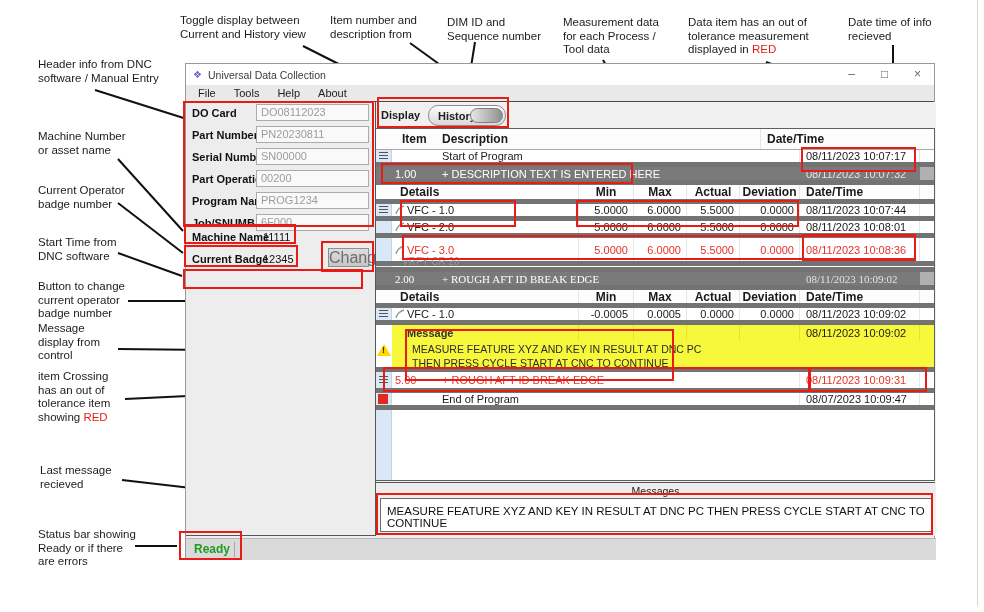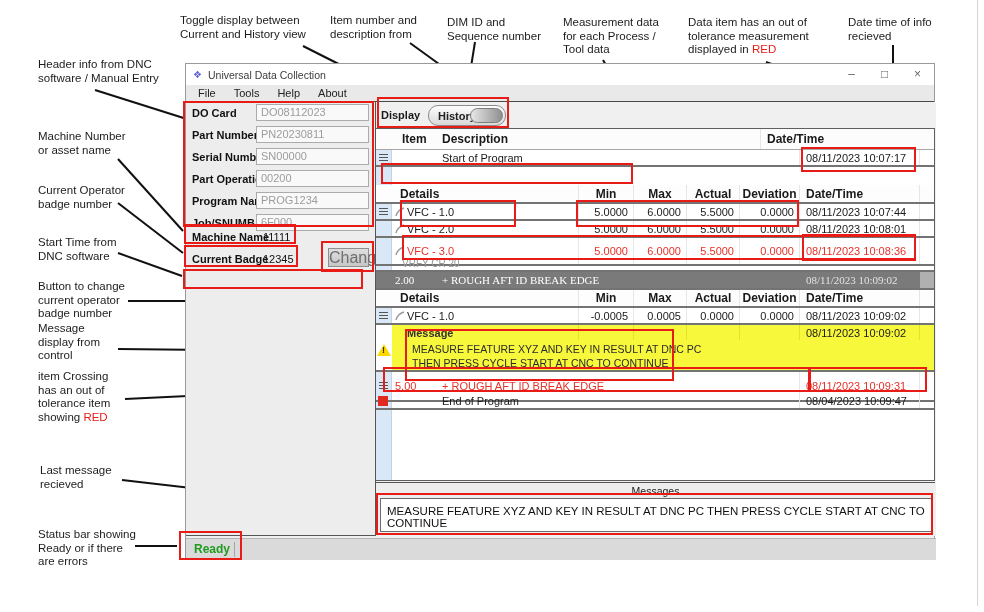--- a/index.html
+++ b/index.html
@@ -42,21 +42,21 @@
   .toggle{position:absolute;left:52px;top:3px;width:78px;height:21px;border:1px solid #8b8b8b;border-radius:10px;
           background:linear-gradient(#fdfdfd,#d9d9d9);box-sizing:border-box;}
   .togglelabel{position:absolute;left:9px;top:4px;font-size:11px;font-weight:bold;color:#222;}
   .toggleknob{position:absolute;right:2px;top:2px;width:33px;height:15px;border-radius:8px;
               border:1px solid #7d7d7d;background:linear-gradient(90deg,#e7e7e7,#8f8f8f);box-sizing:border-box;}
   
   .table{position:absolute;left:0;top:26px;width:559px;height:353px;background:#fff;
          border:1px solid #5f5f5f;border-left:none;box-sizing:border-box;overflow:hidden;}
   .gutterstrip{position:absolute;left:0;top:0;width:15px;height:353px;background:#d9e7f6;border-right:1px solid #c2d3e6;}
   .trow{position:absolute;left:0;width:559px;display:flex;align-items:center;box-sizing:border-box;
-        border-bottom:2px solid #737373;font-size:11px;color:#1a1a1a;}
+        border-bottom:5px solid #737373;font-size:11px;color:#1a1a1a;}
   .c-g{width:16px;align-self:stretch;position:relative;flex:none;}
   .c-p{width:15px;align-self:stretch;position:relative;flex:none;}
   .c-item{width:42px;padding-left:3px;box-sizing:border-box;flex:none;}
   .c-desc{flex:1;padding-left:8px;}
   .c-name{flex:1;}
   .c-num{width:55px;text-align:right;padding-right:5px;box-sizing:border-box;border-left:1px solid #e6e6e6;align-self:stretch;line-height:inherit;display:flex;align-items:center;justify-content:flex-end;flex:none;}
   .c-max,.c-act{width:53px;text-align:right;}
   .c-dev{width:60px;}
   .c-date{width:120px;padding-left:6px;box-sizing:border-box;border-left:1px solid #e6e6e6;align-self:stretch;display:flex;align-items:center;flex:none;}
   .c-x{width:15px;border-left:1px solid #e6e6e6;align-self:stretch;flex:none;}
@@ -259,20 +259,27 @@
           <div class="trow" style="top:21px;height:17px;">
             <span class="c-g">
                 <span class="hamb"></span>
               </span>
             <span class="c-item"></span>
             <span class="c-desc">Start of Program</span>
             <span class="c-date">08/11/2023 10:07:17</span>
             <span class="c-x"></span>
           </div>
 
+          <div class="trow grow" style="top:38px;height:18px;">
+            <span class="c-g"></span>
+            <span class="c-item">1.00</span>
+            <span class="c-desc">+ DESCRIPTION TEXT IS ENTERED HERE</span>
+            <span class="c-date">08/11/2023 10:07:32</span>
+            <span class="c-x"></span>
+          </div>
 
           <div class="trow dhead" style="top:56px;height:19px;">
             <span class="c-g"></span>
             <span class="c-desc" style="padding-left:8px;">Details</span>
             <span class="c-num">Min</span>
             <span class="c-num c-max">Max</span>
             <span class="c-num c-act">Actual</span>
             <span class="c-num c-dev">Deviation</span>
             <span class="c-date">Date/Time</span>
             <span class="c-x"></span>
@@ -386,37 +393,37 @@
             <span class="c-g" style="background:#fff;">
                 <span class="warntri"></span>
               </span>
             <span class="c-p" style="width:20px;"></span>
             <span class="msgbody" style="flex:1;padding-top:2px;">
               <span>MEASURE FEATURE XYZ AND KEY IN RESULT AT DNC PC</span><br>
               <span>THEN PRESS CYCLE START AT CNC TO CONTINUE</span>
             </span>
           </div>
 
-          <div class="trow redrow" style="top:243px;height:30px;">
+          <div class="trow redrow" style="top:243px;height:21px;">
             <span class="c-g">
                 <span class="hamb"></span>
               </span>
             <span class="c-item">5.00</span>
             <span class="c-desc">+ ROUGH AFT ID BREAK EDGE</span>
             <span class="c-date">08/11/2023 10:09:31</span>
             <span class="c-x"></span>
           </div>
 
           <div class="trow" style="top:264px;height:17px;">
             <span class="c-g">
                 <span class="stopsq"></span>
               </span>
             <span class="c-item"></span>
             <span class="c-desc">End of Program</span>
-            <span class="c-date">08/04/2023 10:09:47</span>
+            <span class="c-date">08/07/2023 10:09:47</span>
             <span class="c-x"></span>
           </div>
         </div>
 
         <div class="msgsbar">Messages</div>
         <div class="msgbox">MEASURE FEATURE XYZ AND KEY IN RESULT AT DNC PC THEN PRESS CYCLE START AT CNC TO CONTINUE</div>
       </div>
 
     </div>
 

